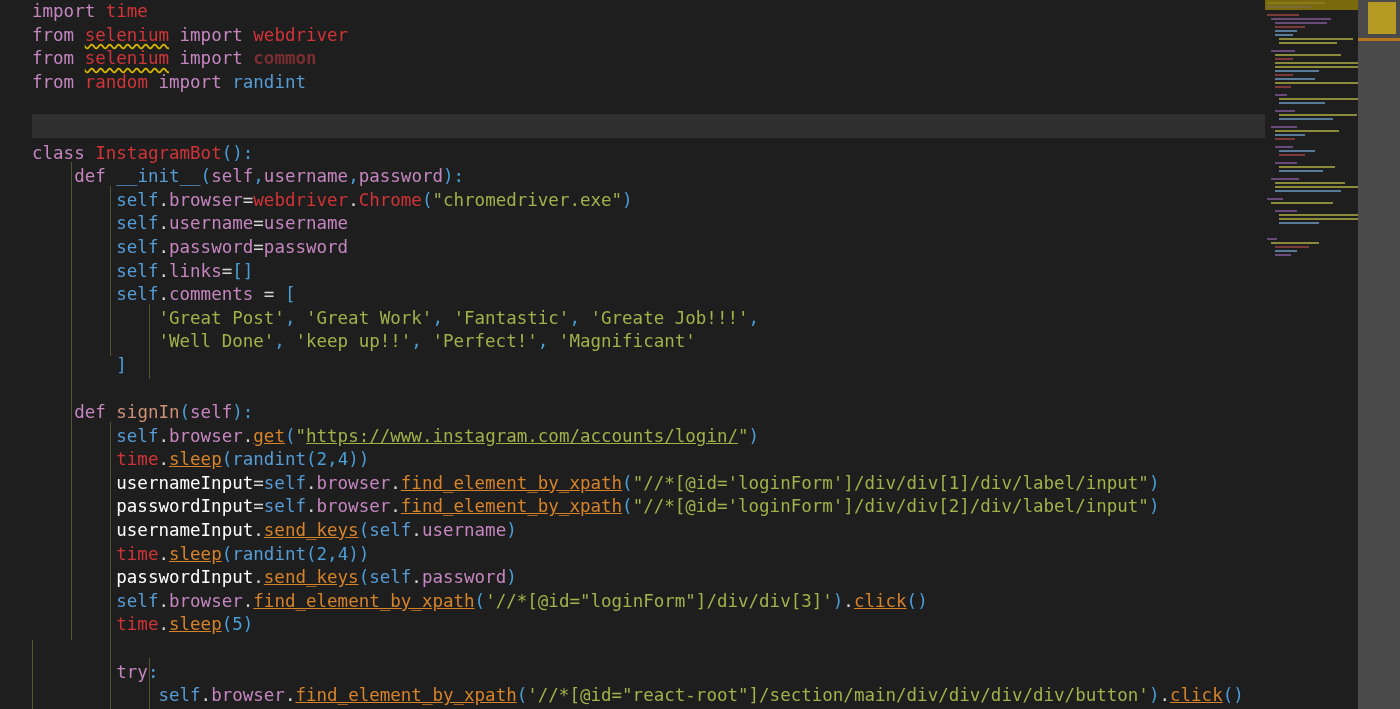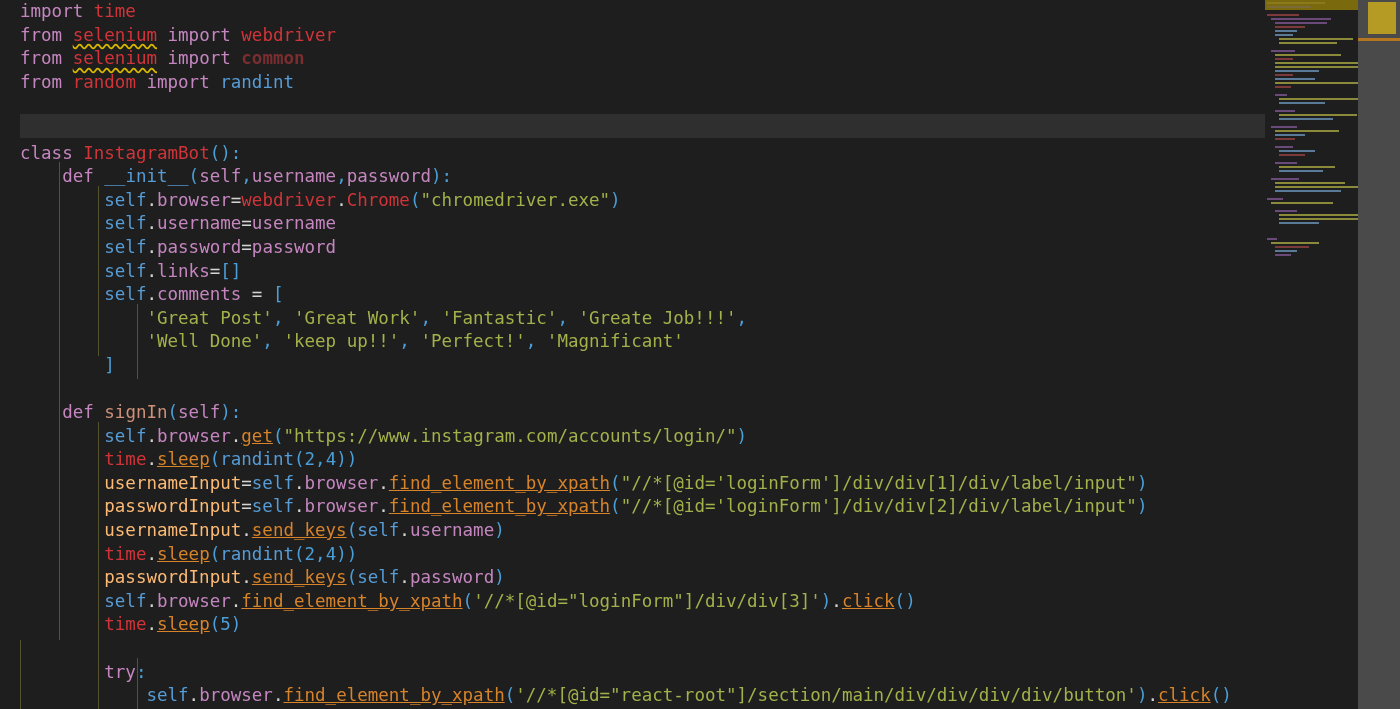--- a/index.html
+++ b/index.html
@@ -18,21 +18,21 @@
   #editor {
     position: relative;
     width: 1400px;
     height: 709px;
     background: #1e1e1e;
   }
 
   
   #code-surface {
     position: absolute;
-    left: 0;
+    left: 12px;
     top: 0;
     width: 1265px;
     height: 709px;
     background: #1e1e1e;
     overflow: hidden;
   }
 
   
   #line-highlight {
     position: absolute;
@@ -66,27 +66,27 @@
     position: relative;
     height: 23.6px;
     padding-left: 20px;
     white-space: pre;
   }
 
   
   .t-kw      { color: #c586c0; }          
   .t-mod     { color: #d13438; }          
   .t-mod-dim { color: #7a2e30; font-weight: bold; }          
-  .t-plain   { color: #fdba74; }          
+  .t-plain   { color: #ffffff; }          
   .t-self    { color: #569cd6; }          
   .t-attr    { color: #c586c0; }          
   .t-fn      { color: #ce9178; }          
   .t-fn2     { color: #d7832a; text-decoration: underline; text-decoration-color:#d7832a; } 
   .t-str     { color: #a3b14a; }          
-  .t-url     { color: #a3b14a; text-decoration-color:#a3b14a; }
+  .t-url     { color: #a3b14a; text-decoration: underline; text-decoration-color:#a3b14a; }
   .t-num     { color: #4a9fd8; }          
   .t-punc    { color: #4a9fd8; }          
   .t-op      { color: #d4d4d4; }
   .t-id-lb   { color: #569cd6; }          
   .squiggle  {
     text-decoration: underline;
     text-decoration-style: wavy;
     text-decoration-color: #d7b700;
     text-underline-offset: 3px;
   }

